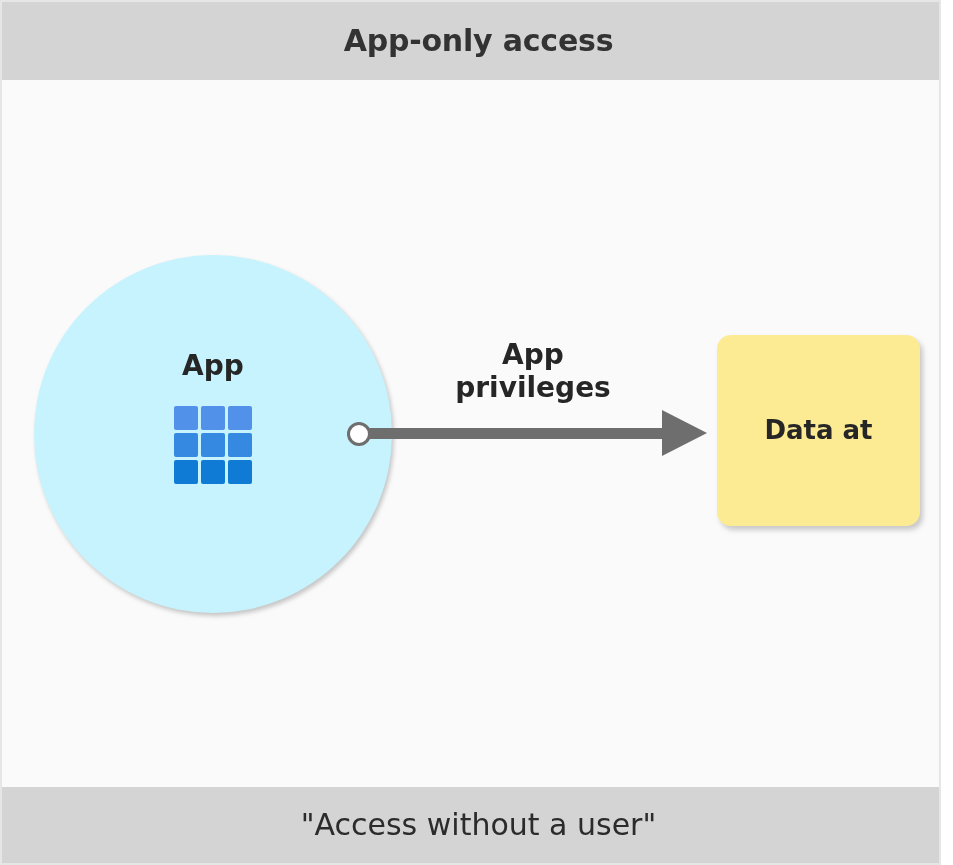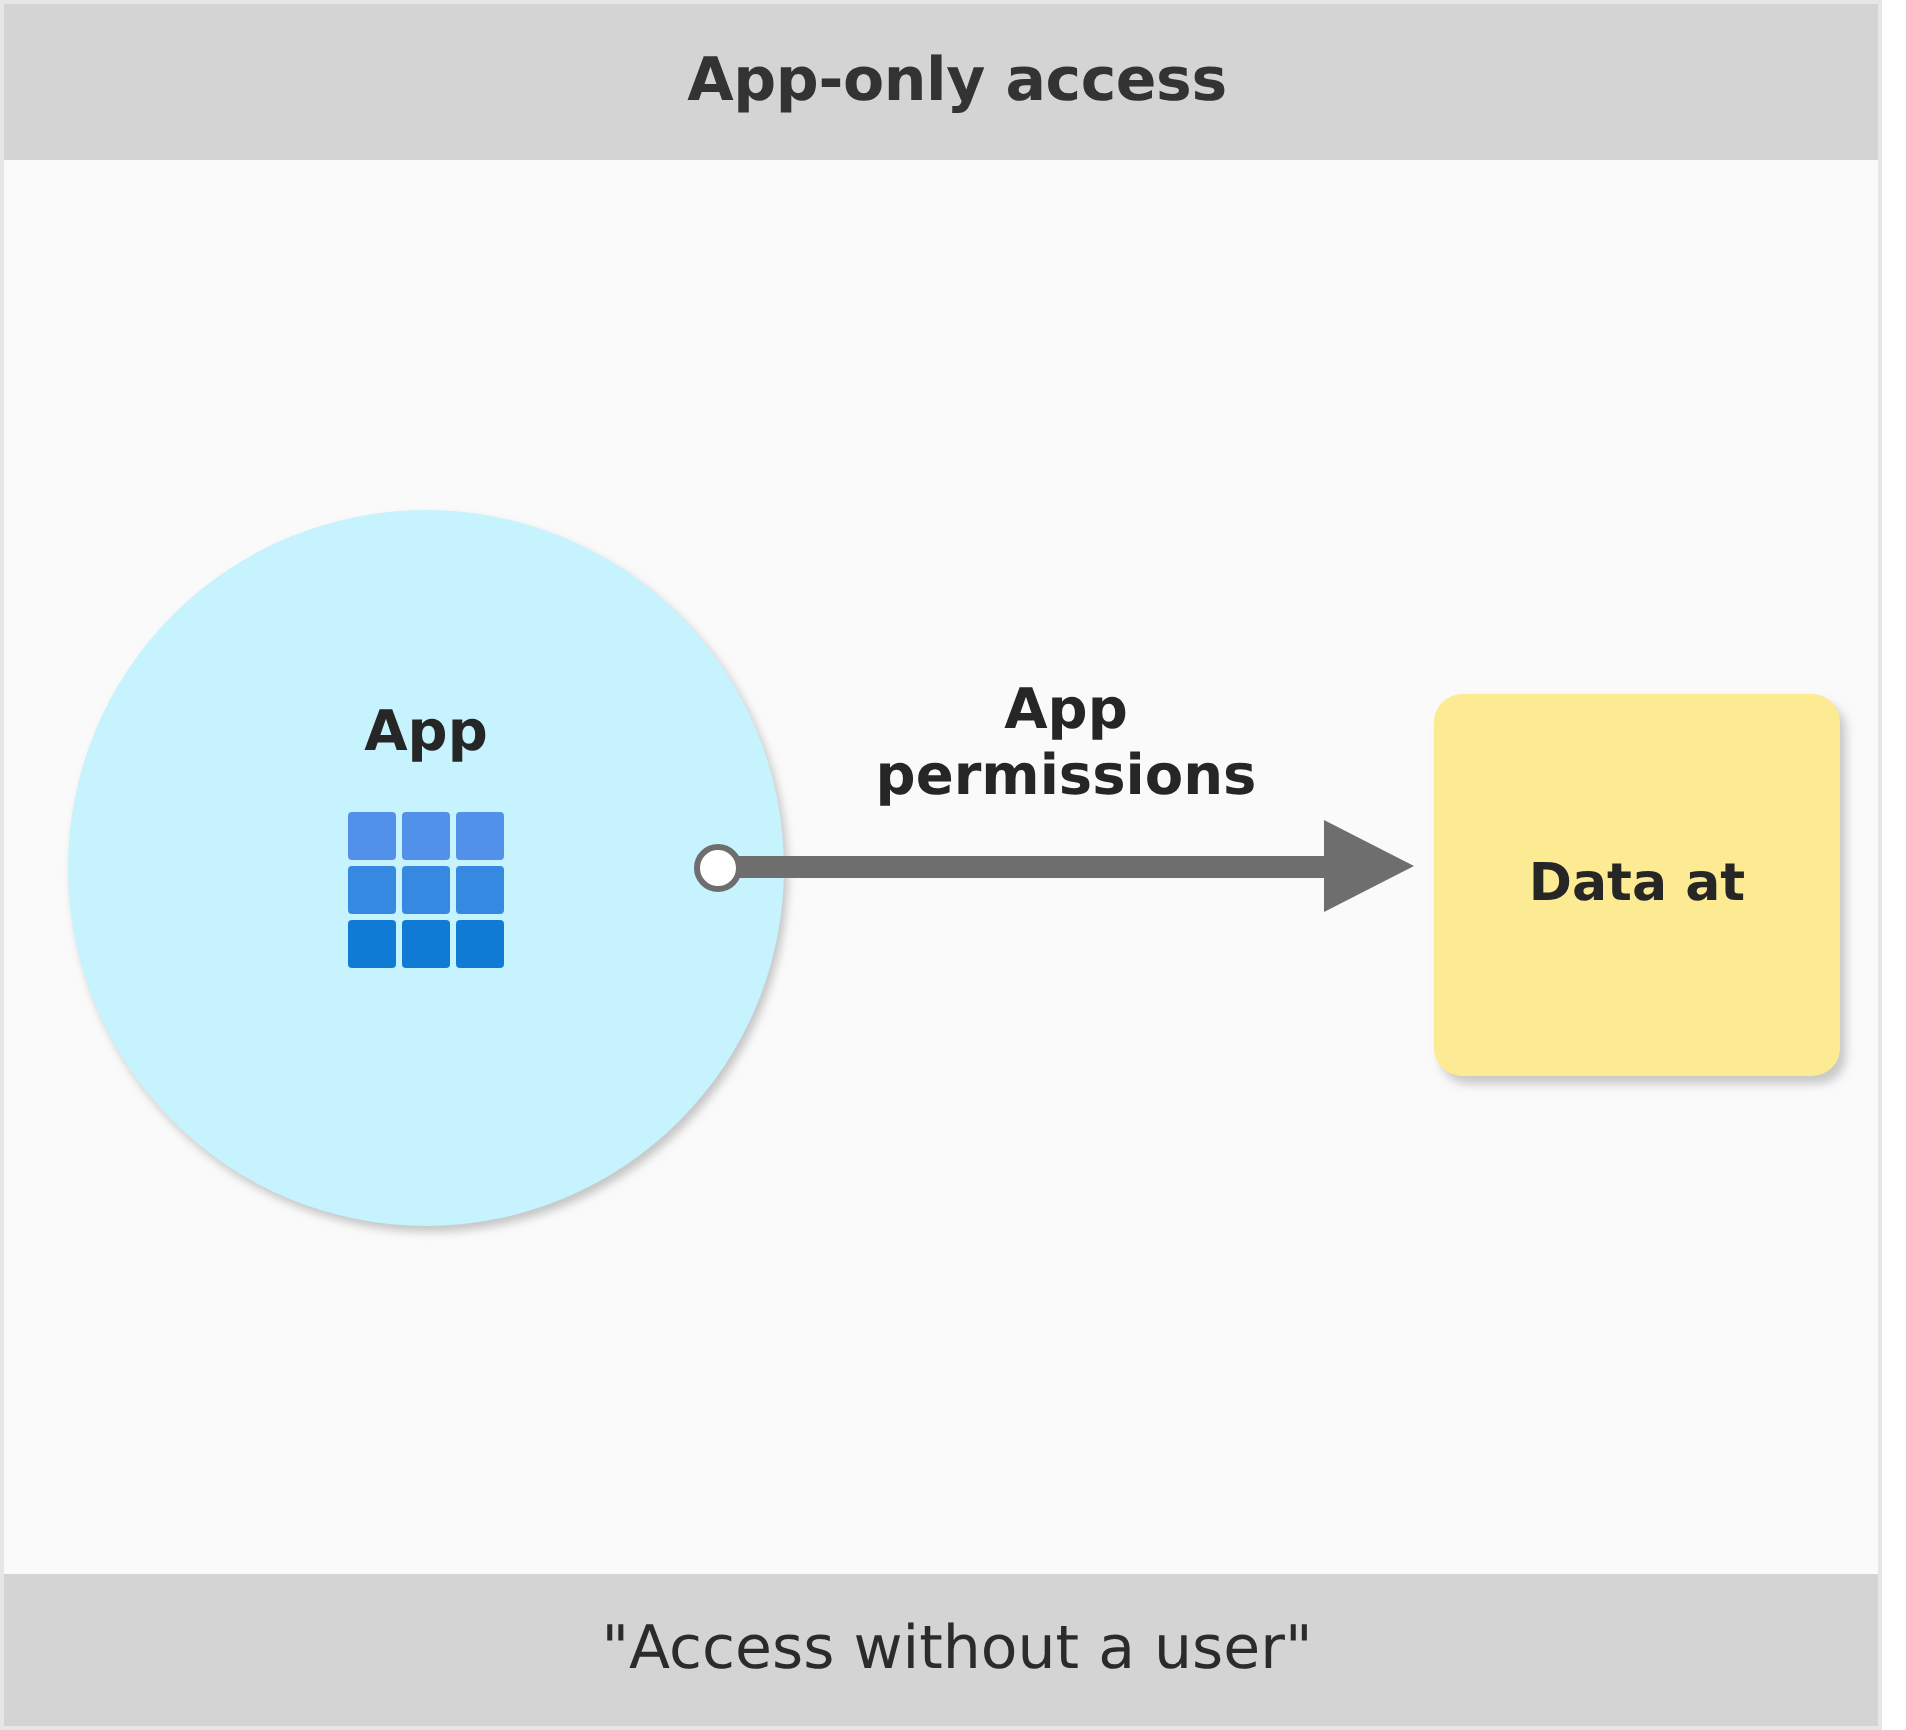--- a/index.html
+++ b/index.html
@@ -138,21 +138,21 @@
     font-size: 28px;
     font-weight: bold;
     color: #262626;
     line-height: 1.18;
   }
 
   
   #resource-box {
     position: absolute;
     left: 715px;
-    top: 267px;
+    top: 255px;
     width: 203px;
     height: 191px;
     background: #fdeb93;
     border-radius: 14px;
     box-shadow: 3px 4px 5px rgba(120,120,120,0.38);
     display: flex;
     align-items: center;
     justify-content: center;
     box-sizing: border-box;
   }
@@ -210,21 +210,21 @@
           <div class="grid-cell grid-row-2"></div>
           <div class="grid-cell grid-row-3"></div>
           <div class="grid-cell grid-row-3"></div>
           <div class="grid-cell grid-row-3"></div>
         </div>
       </div>
     </div>
 
     <div id="connector-label">
       <div>App</div>
-      <div>permissions</div>
+      <div>privileges</div>
     </div>
 
     <div id="connector-endpoint"></div>
     <div id="connector-line"></div>
     <div id="connector-arrowhead"></div>
 
     <div id="resource-box">
       <div id="resource-label">
         <div>Data at</div>
       </div>

